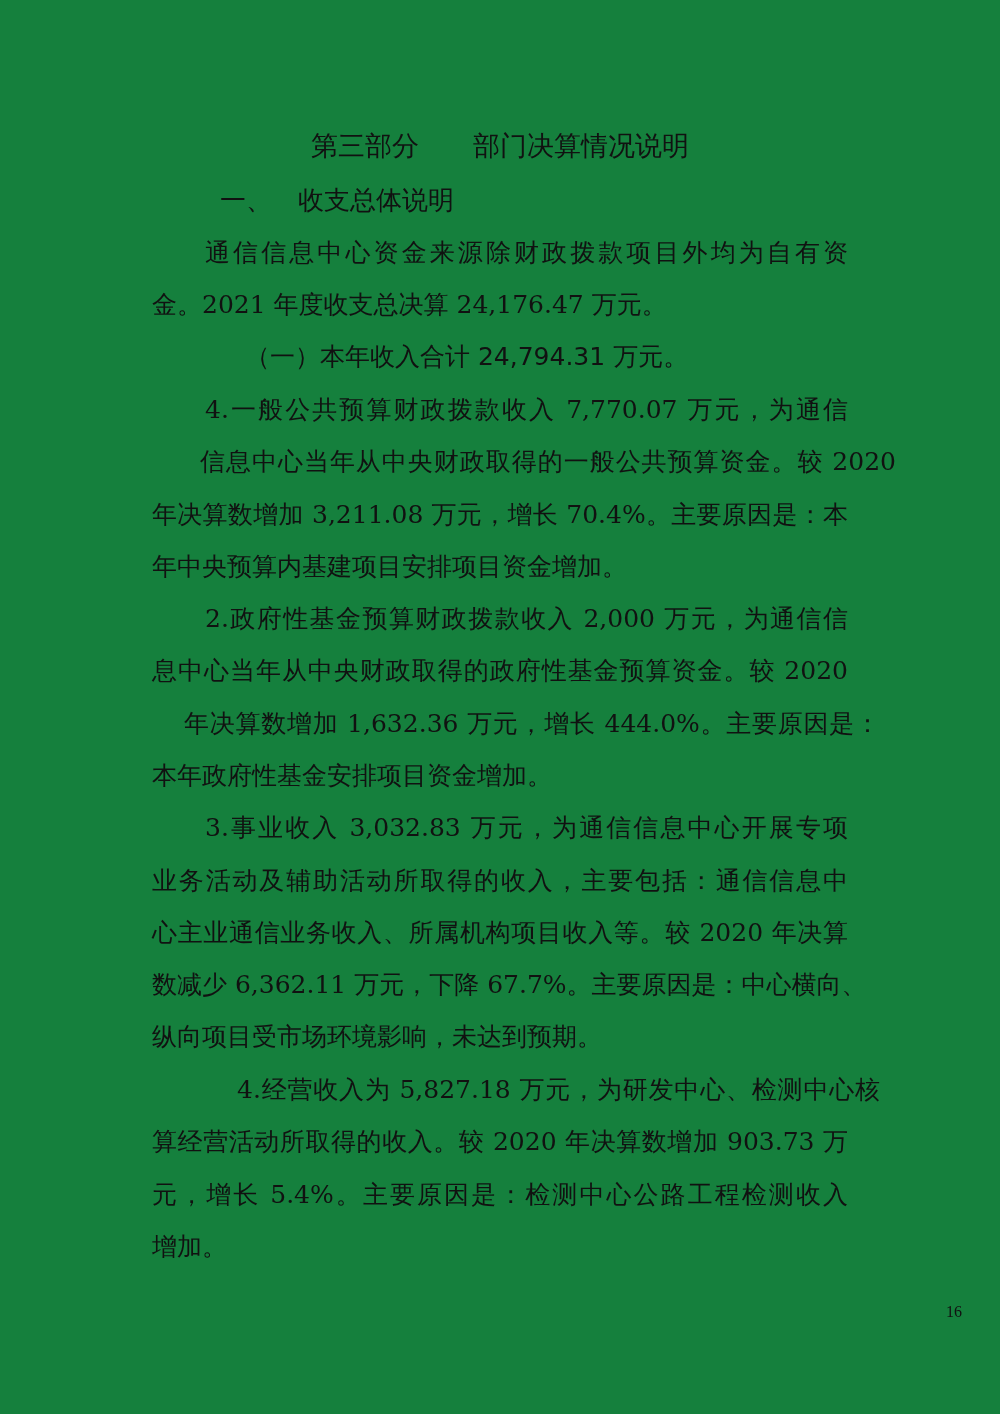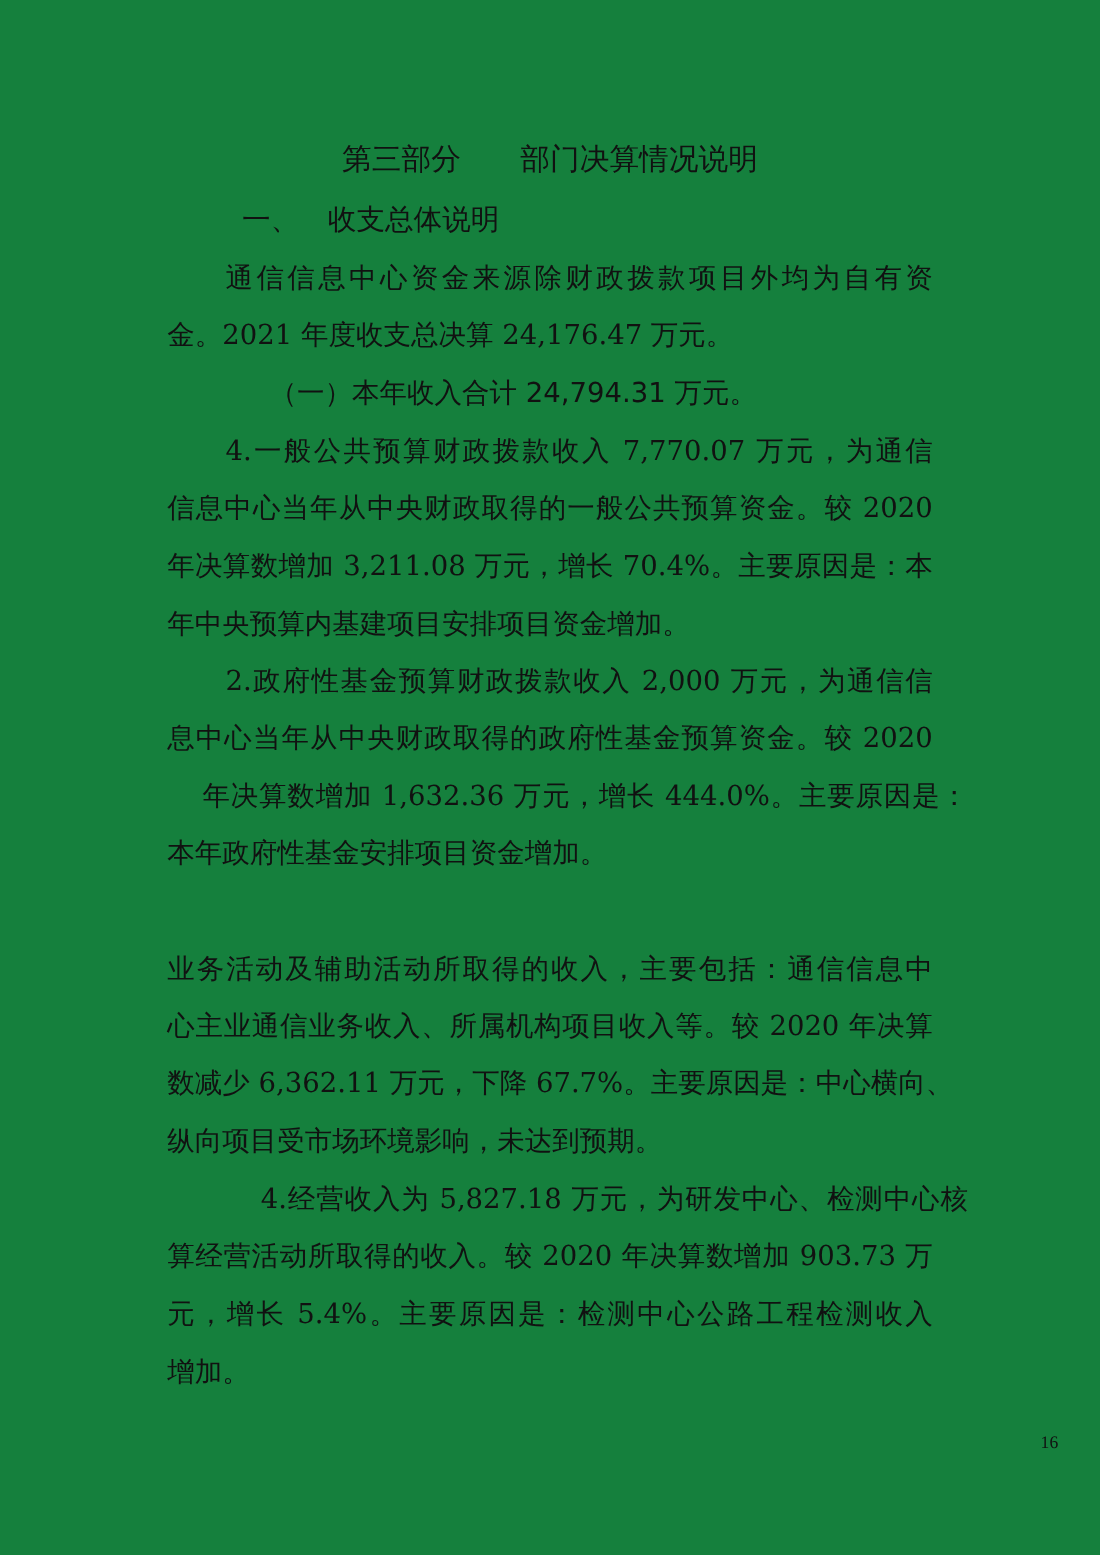--- a/index.html
+++ b/index.html
@@ -42,29 +42,30 @@
   <div class="line title" style="top:131px;">第三部分　　部门决算情况说明</div>
 
   <div class="line h1" style="left:220px; top:185px;">一、　收支总体说明</div>
 
   <div class="line justify" style="left:205px; width:643px; top:238px;">通信信息中心资金来源除财政拨款项目外均为自有资</div>
   <div class="line" style="left:152px; top:290px;">金。2021 年度收支总决算 24,176.47 万元。</div>
 
   <div class="line h2" style="left:205px; top:342px;margin-left:40px;">（一）本年收入合计 24,794.31 万元。</div>
 
   <div class="line justify" style="left:205px; width:643px; top:395px;">4.一般公共预算财政拨款收入 7,770.07 万元，为通信</div>
-  <div class="line justify" style="top:447px;">信息中心当年从中央财政取得的一般公共预算资金。较 2020</div>
+  <div class="line justify" style="top:447px;margin-left:48px;">信息中心当年从中央财政取得的一般公共预算资金。较 2020</div>
   <div class="line justify" style="top:500px;">年决算数增加 3,211.08 万元，增长 70.4%。主要原因是：本</div>
   <div class="line" style="left:152px; top:552px;">年中央预算内基建项目安排项目资金增加。</div>
 
   <div class="line justify" style="left:205px; width:643px; top:604px;">2.政府性基金预算财政拨款收入 2,000 万元，为通信信</div>
   <div class="line justify" style="top:656px;">息中心当年从中央财政取得的政府性基金预算资金。较 2020</div>
   <div class="line justify" style="top:709px;margin-left:32px;">年决算数增加 1,632.36 万元，增长 444.0%。主要原因是：</div>
   <div class="line" style="left:152px; top:761px;">本年政府性基金安排项目资金增加。</div>
 
+  <div class="line justify" style="left:205px; width:643px; top:813px;">3.事业收入 3,032.83 万元，为通信信息中心开展专项</div>
   <div class="line justify" style="top:866px;">业务活动及辅助活动所取得的收入，主要包括：通信信息中</div>
   <div class="line justify" style="top:918px;">心主业通信业务收入、所属机构项目收入等。较 2020 年决算</div>
   <div class="line justify" style="top:970px;">数减少 6,362.11 万元，下降 67.7%。主要原因是：中心横向、</div>
   <div class="line" style="left:152px; top:1022px;">纵向项目受市场环境影响，未达到预期。</div>
 
   <div class="line justify" style="left:205px; width:643px; top:1075px;margin-left:32px;">4.经营收入为 5,827.18 万元，为研发中心、检测中心核</div>
   <div class="line justify" style="top:1127px;">算经营活动所取得的收入。较 2020 年决算数增加 903.73 万</div>
   <div class="line justify" style="top:1180px;">元，增长 5.4%。主要原因是：检测中心公路工程检测收入</div>
   <div class="line" style="left:152px; top:1232px;">增加。</div>
 

